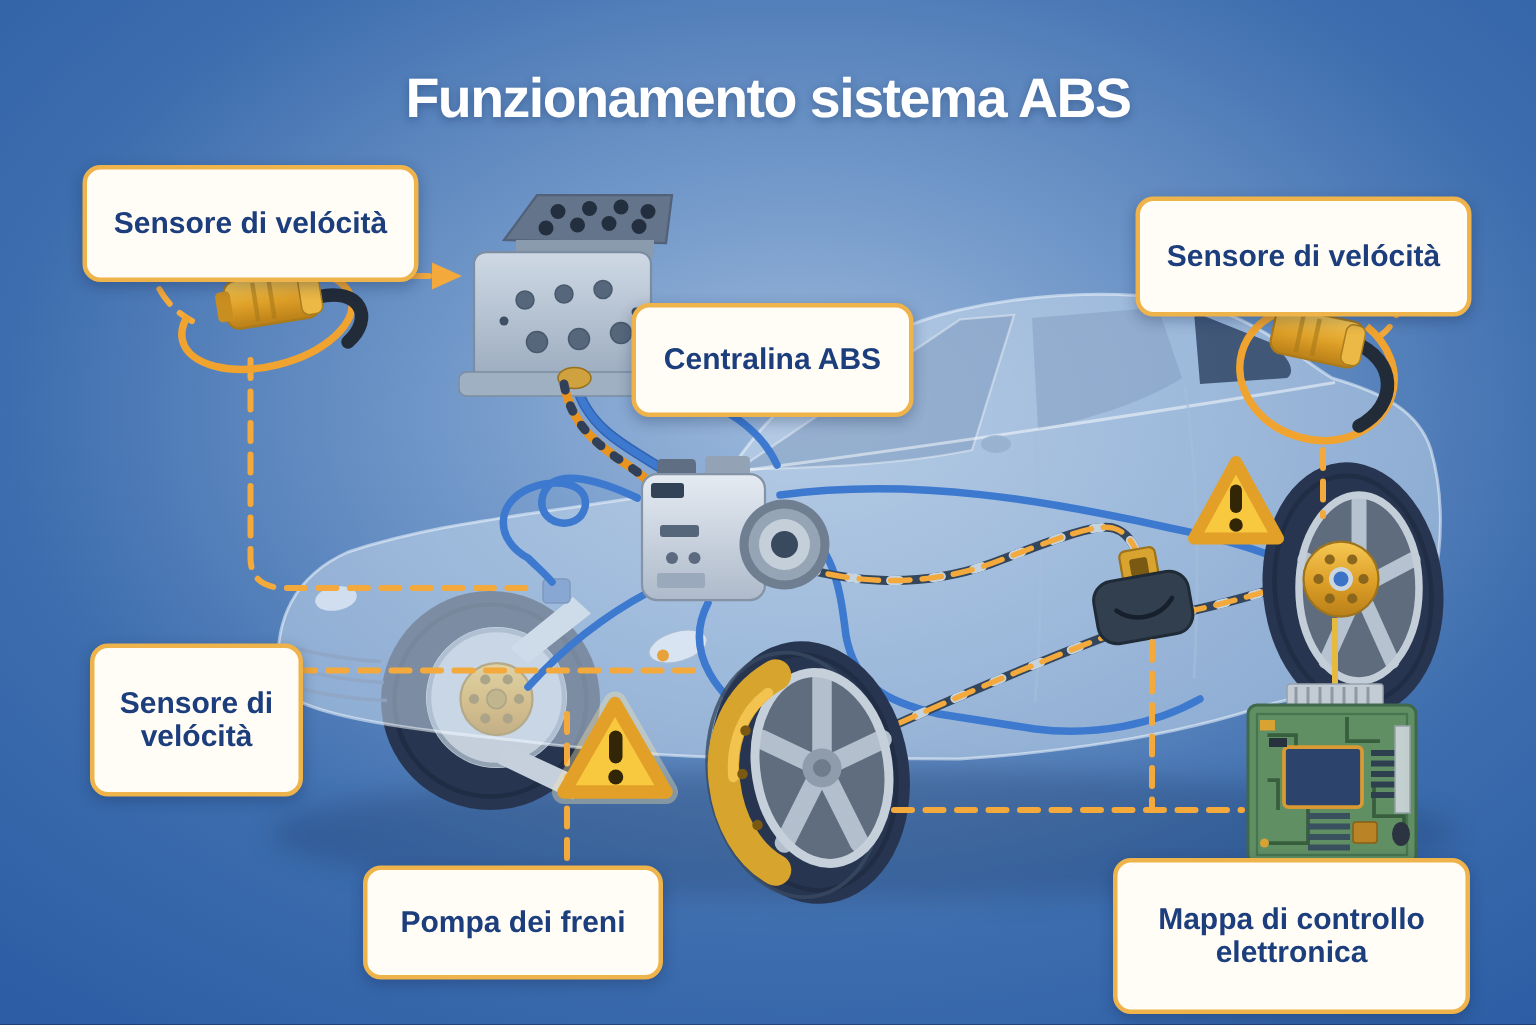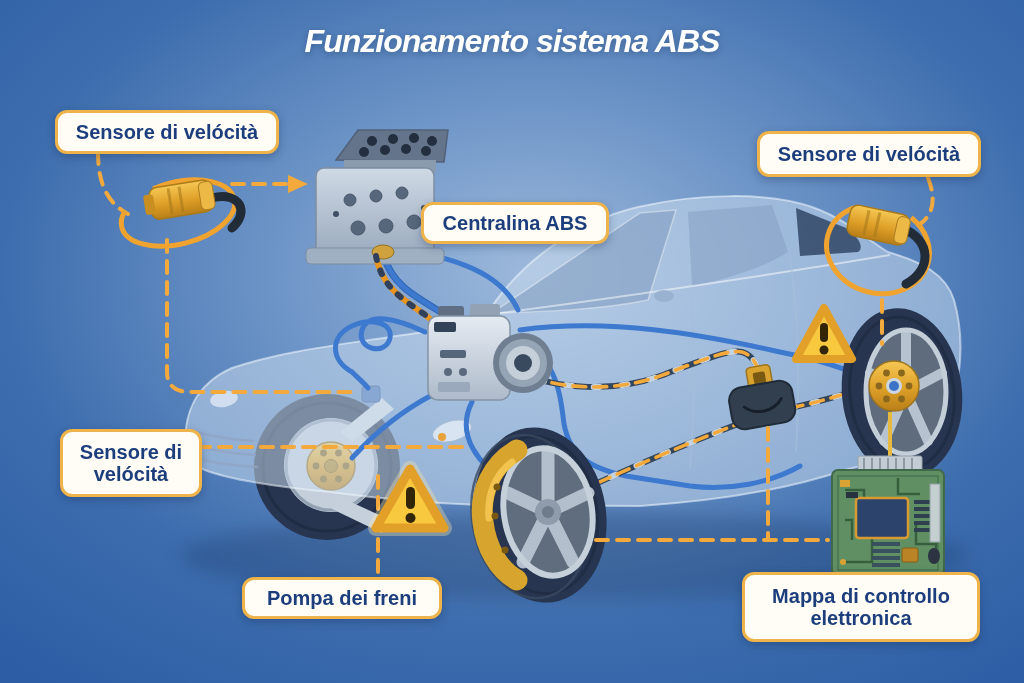--- a/index.html
+++ b/index.html
@@ -4,30 +4,29 @@
 <style>
   html,body{margin:0;padding:0;background:#1d3a63;}
   .stage{
     position:relative;width:1024px;height:683px;overflow:hidden;
     font-family:"Liberation Sans",sans-serif;
     background:radial-gradient(ellipse 780px 520px at 52% 40%,
       #9db9db 0%, #6f96c8 32%, #3d6dae 68%, #2d5ea5 100%);
   }
   .stage svg{position:absolute;left:0;top:0;}
   .title{
-    position:absolute;left:0;top:23px;width:100%;text-align:center;
-    font-size:32px;font-weight:700;letter-spacing:-1px;color:#ffffff;
+    position:absolute;left:0;top:45px;width:100%;text-align:center;
+    font-size:37px;font-weight:700;letter-spacing:-1px;color:#ffffff;
     text-shadow:0 2px 6px rgba(18,42,84,.35);
-    font-style:italic;
   }
   .callout{
     position:absolute;display:flex;align-items:center;justify-content:center;
     background:#fffdf6;border:3px solid #eeb34a;border-radius:12px;
     color:#1d3e7d;font-weight:700;font-size:20px;line-height:1.12;
-    text-align:center;padding:3px 6px;
+    text-align:center;padding:20px 6px;
     box-shadow:0 3px 9px rgba(16,38,76,.30);
   }
   #cl-sensor-tl{left:55px;  top:110px; width:206px; height:32px;}
   #cl-centralina{left:421px;top:179px; width:170px; height:30px;margin-top:23px;}
   #cl-sensor-tr{left:757px; top:131px; width:206px; height:34px;}
   #cl-sensor-l {left:60px;  top:429px; width:124px; height:56px;}
   #cl-pompa    {left:242px; top:577px; width:182px; height:30px;}
   #cl-mappa    {left:742px; top:572px; width:220px; height:58px;}
 </style>
 </head>

